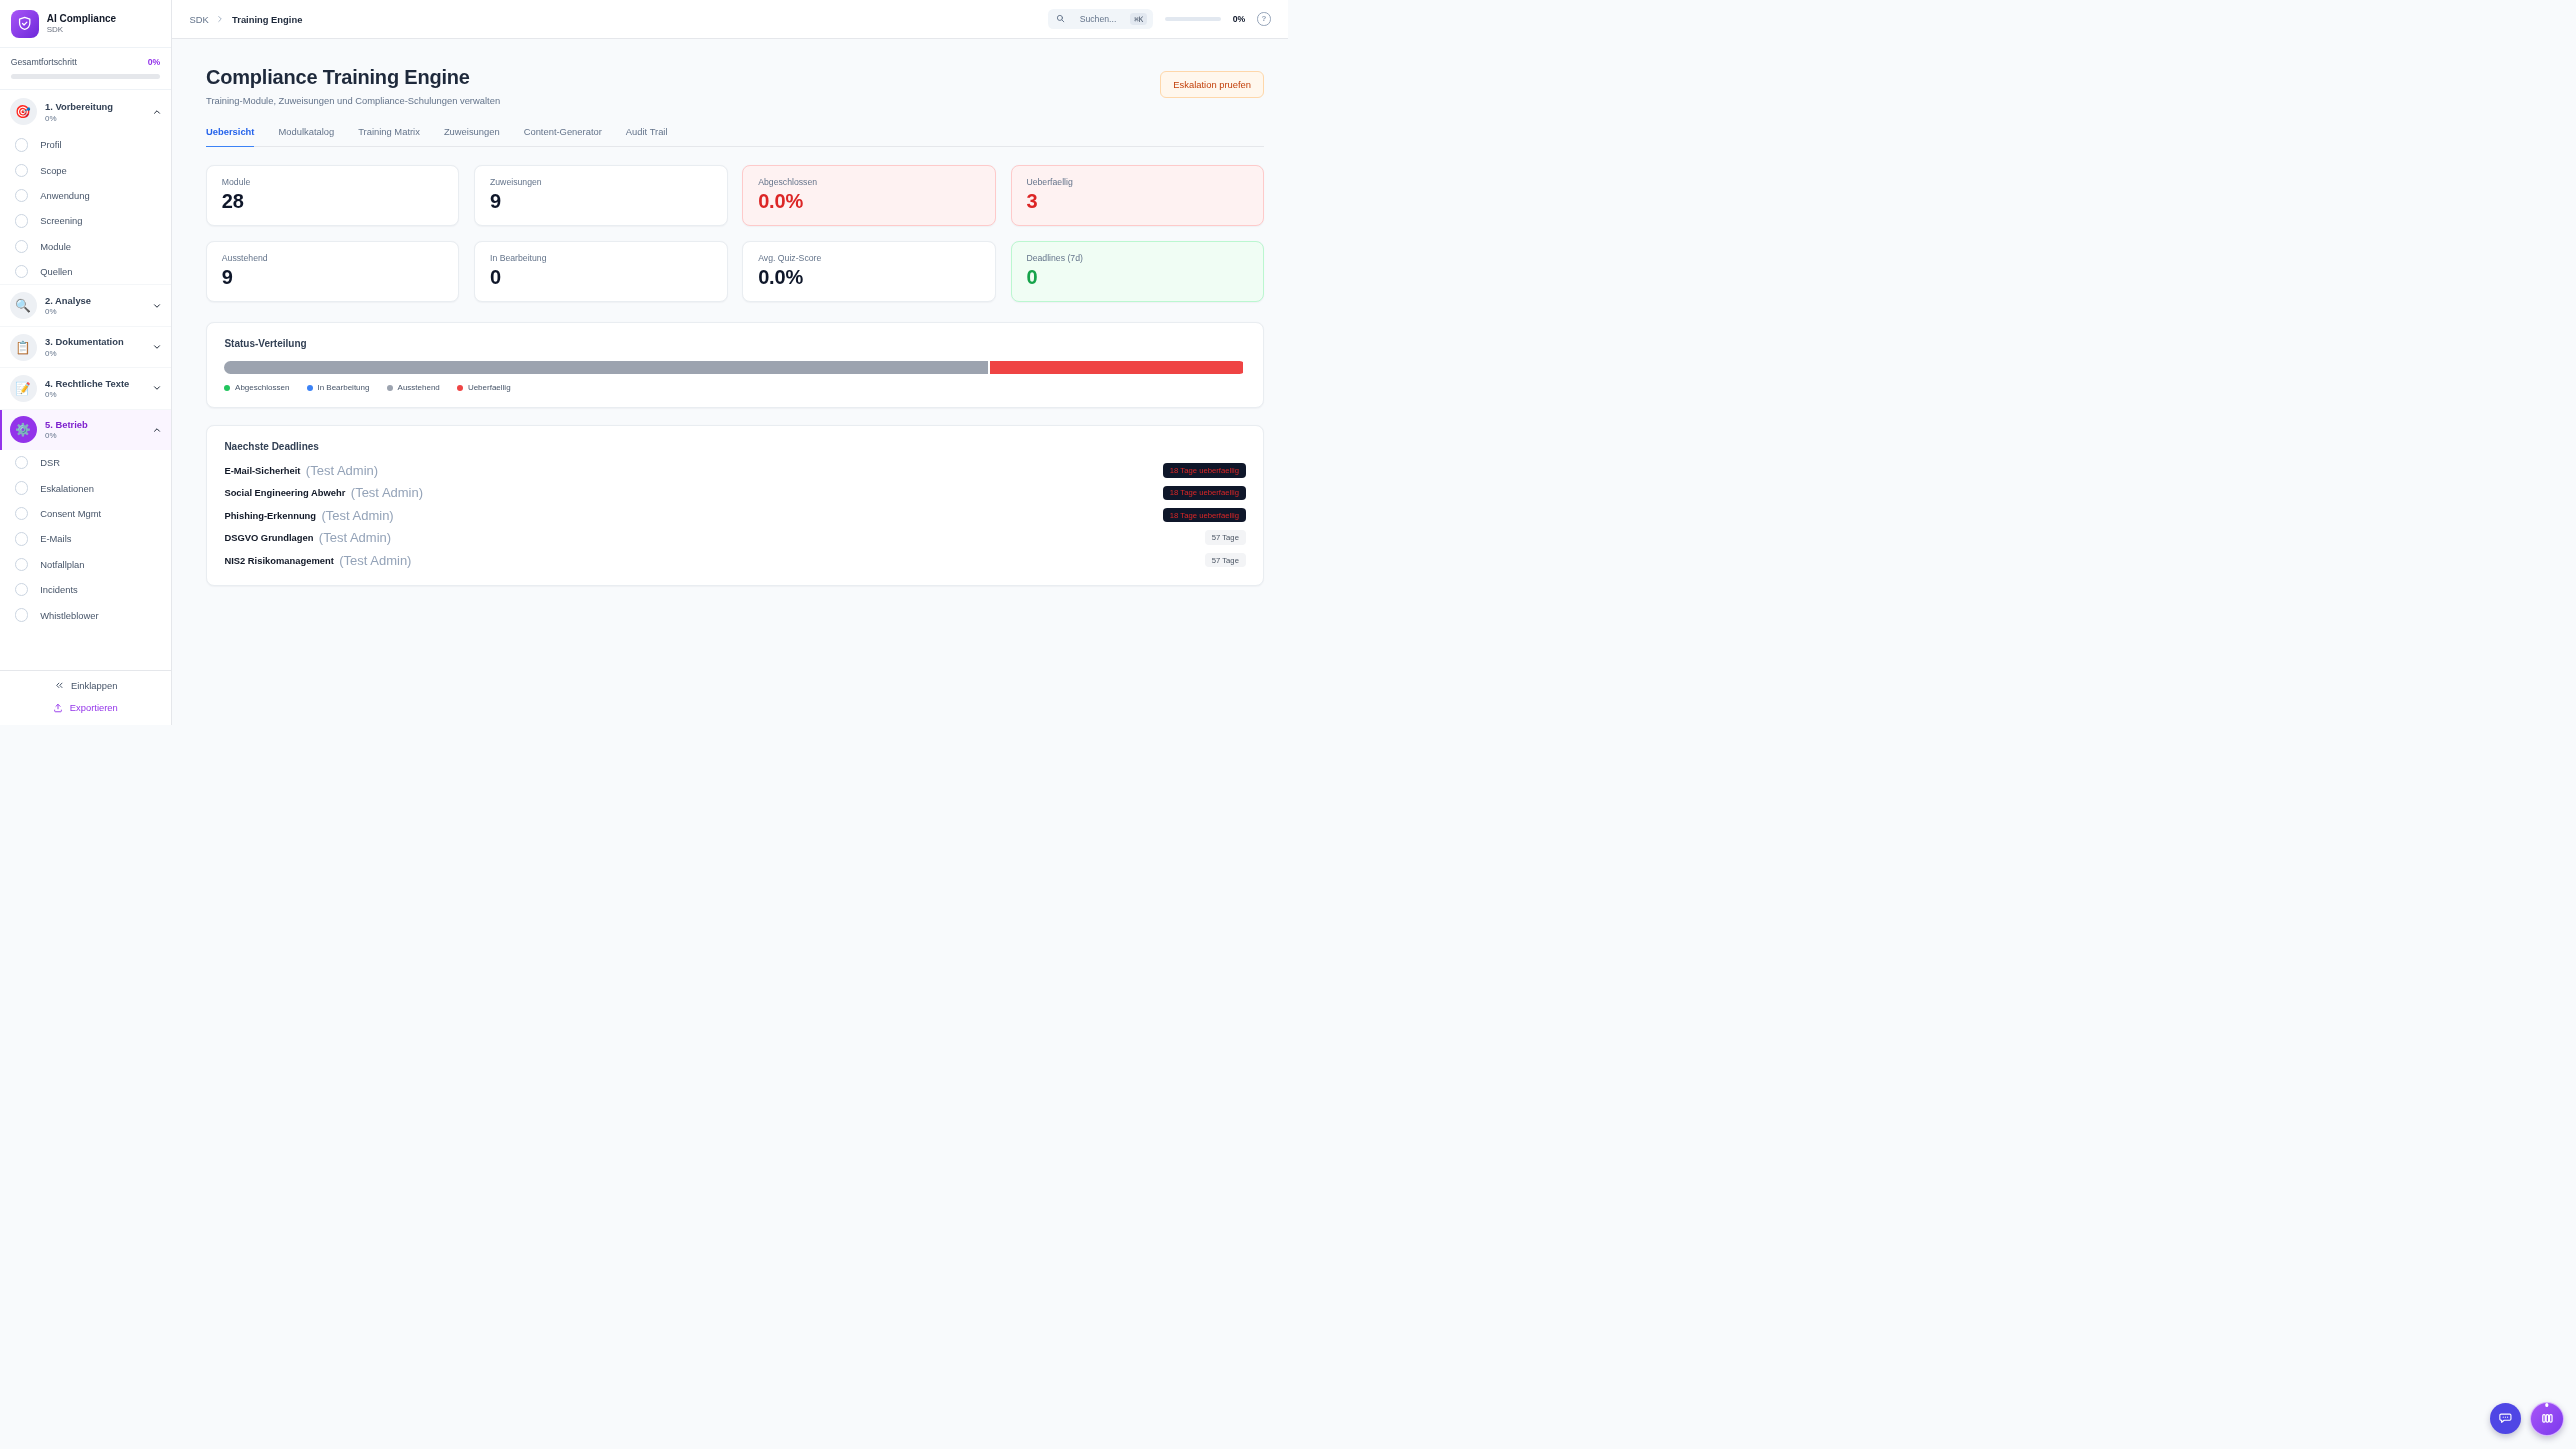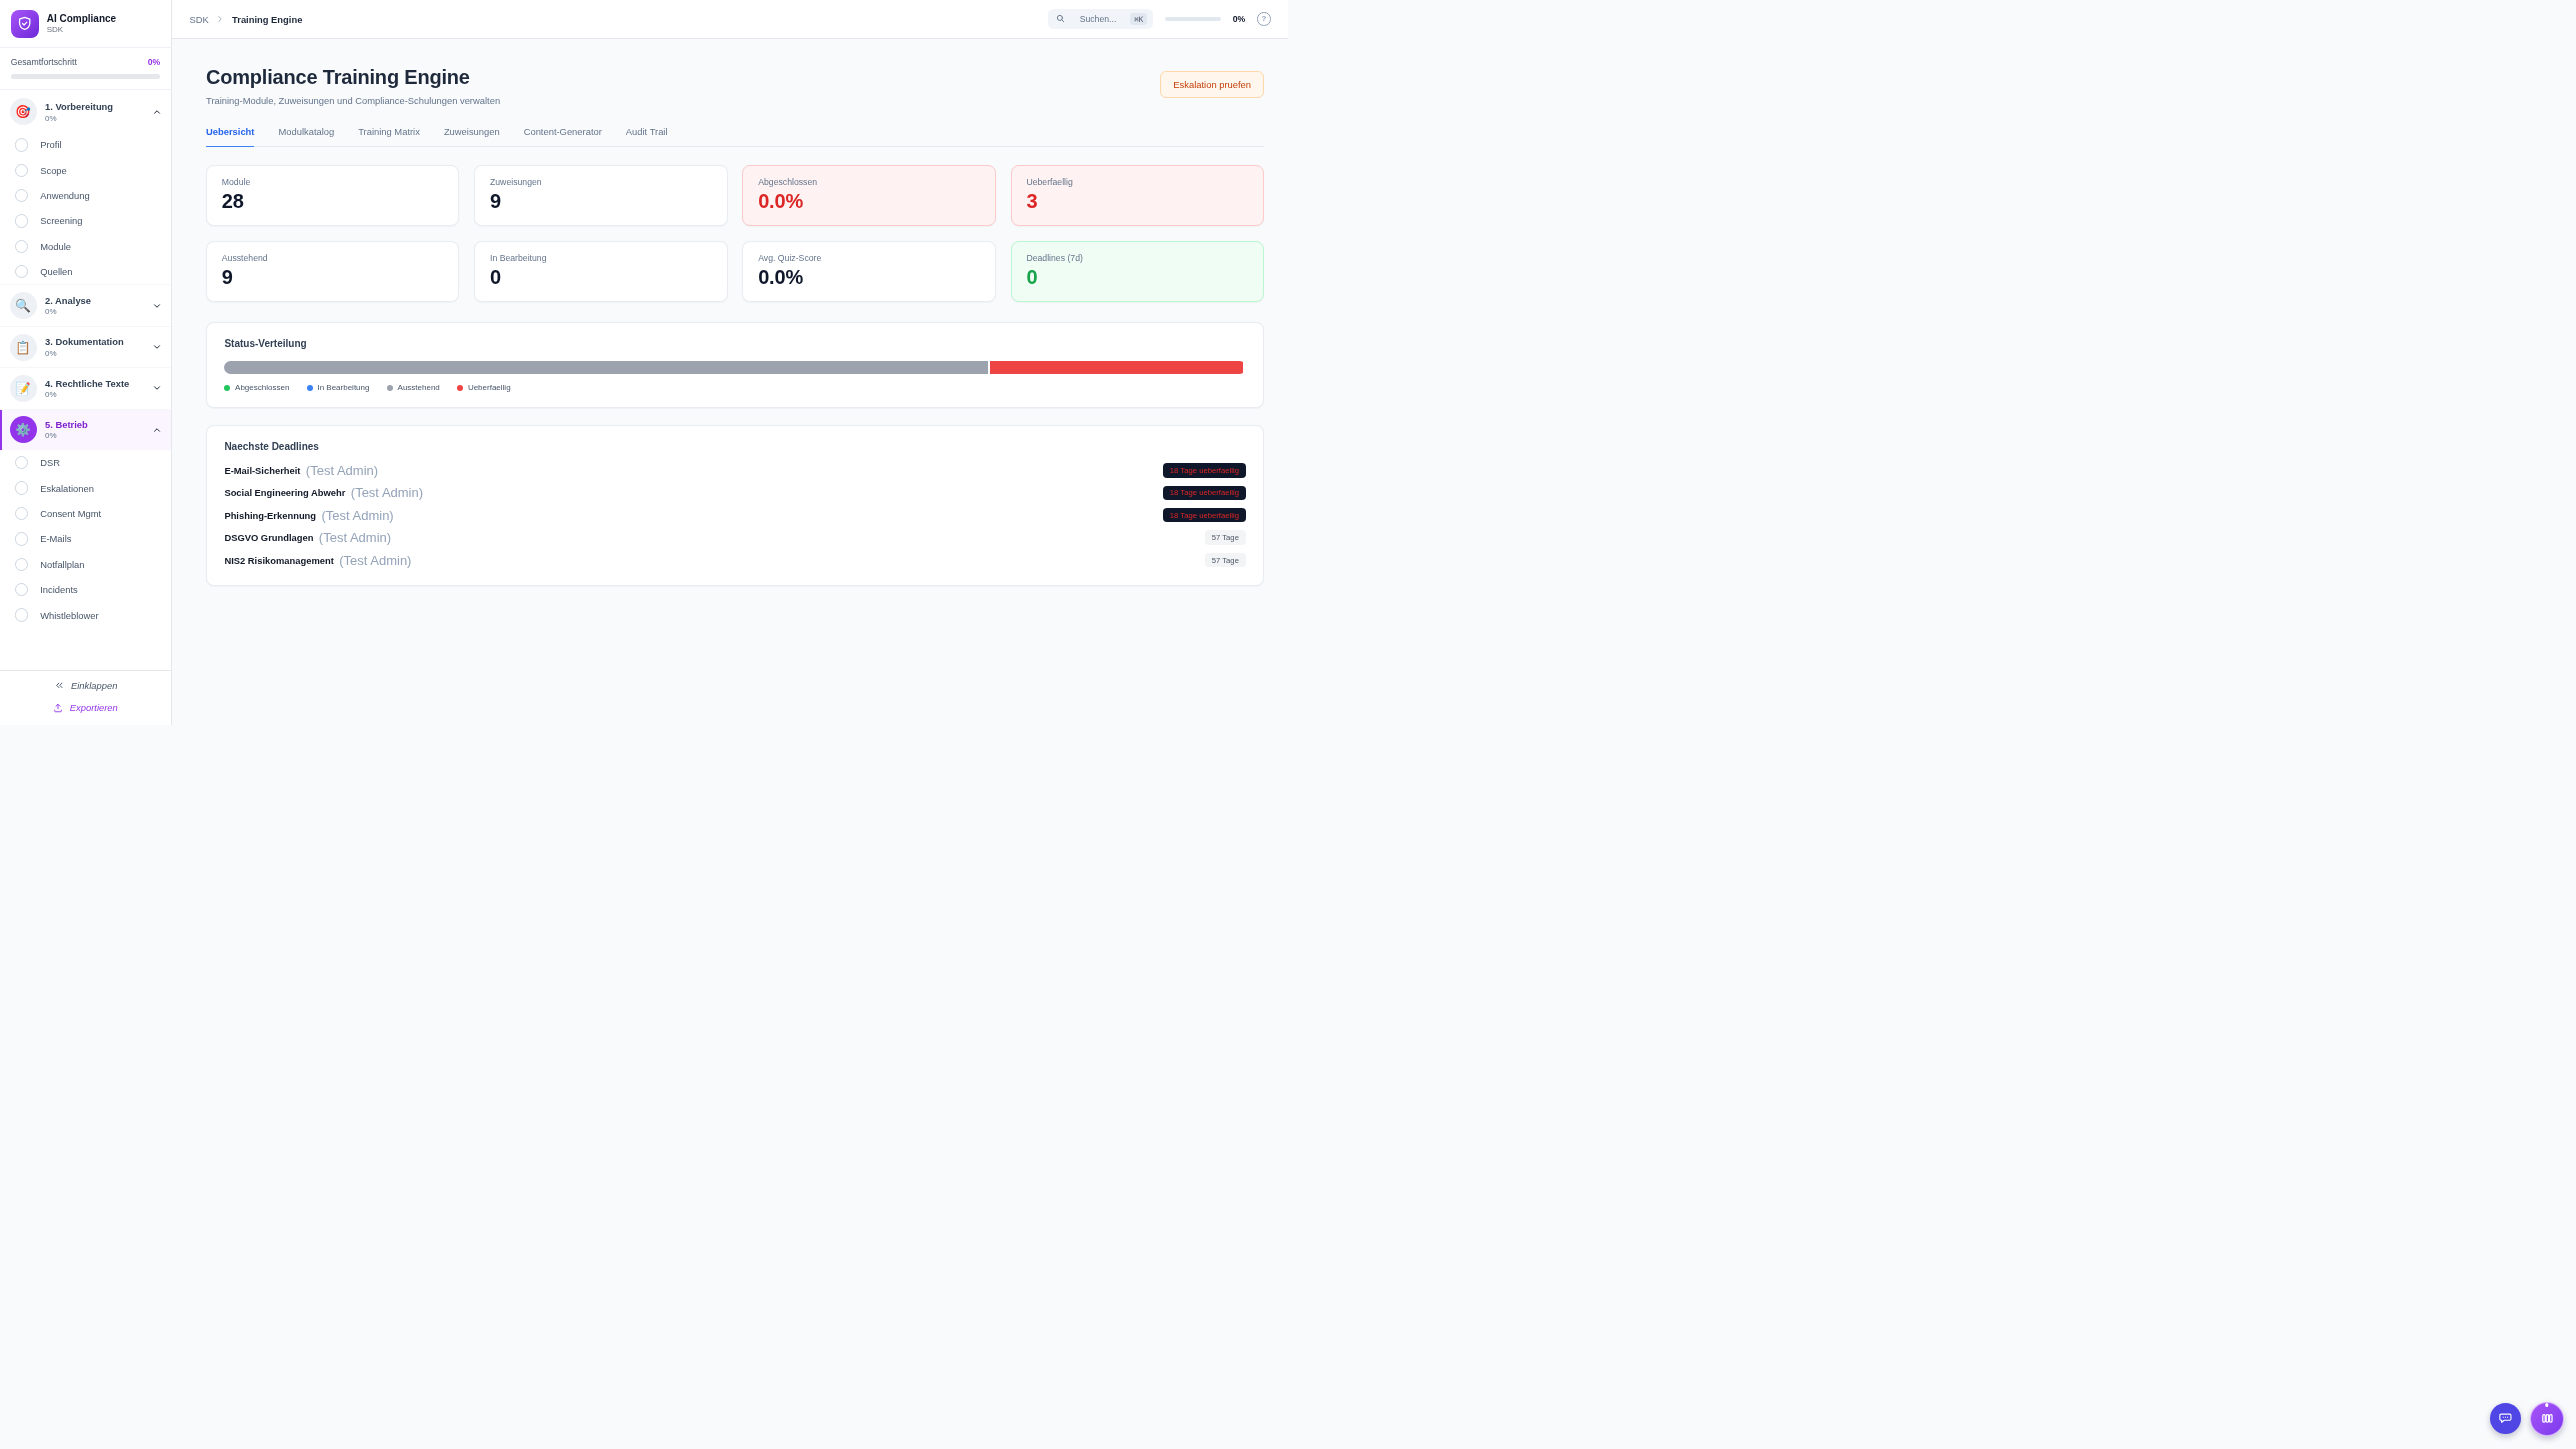--- a/index.html
+++ b/index.html
@@ -40,21 +40,21 @@
   .section-header.active .sec-icon { background:#9333EA; }
   .sec-title { font-size:9.4px; font-weight:bold; color:#334155; }
   .section-header.active .sec-title { color:#7E22CE; }
   .sec-pct { font-size:8px; color:#64748B; margin-top:1.3px; }
   .chev { margin-left:auto; color:#1F2937; display:flex; }
   .nav-item { display:flex; align-items:center; gap:12px; padding:6px 10.7px 6px 14.8px;
               font-size:9.4px; color:#475569; cursor:pointer; }
   .nav-circle { width:13.4px; height:13.4px; border:1.3px solid #CBD5E1; border-radius:50%; flex-shrink:0; }
 
   .sidebar-footer { border-top:0.7px solid #E5E7EB; padding:9.4px 0 12px; display:flex;
-                    flex-direction:column; align-items:center; gap:10.7px;font-style:italic; }
+                    flex-direction:column; align-items:center; gap:10.7px; }
   .foot-btn { display:flex; align-items:center; gap:6.7px; font-size:9.4px; color:#475569; cursor:pointer; }
   .foot-btn.export { color:#9333EA; }
 
   
   .main { flex:1; display:flex; flex-direction:column; min-width:0; }
   .topbar { height:39px; background:#FFFFFF; border-bottom:0.7px solid #E5E7EB;
             display:flex; align-items:center; padding:0 17.4px; gap:6.7px; }
   .crumb-root { font-size:9.4px; color:#64748B; }
   .crumb-sep { display:flex; color:#94A3B8; }
   .crumb-current { font-size:9.4px; font-weight:bold; color:#1E293B; }

